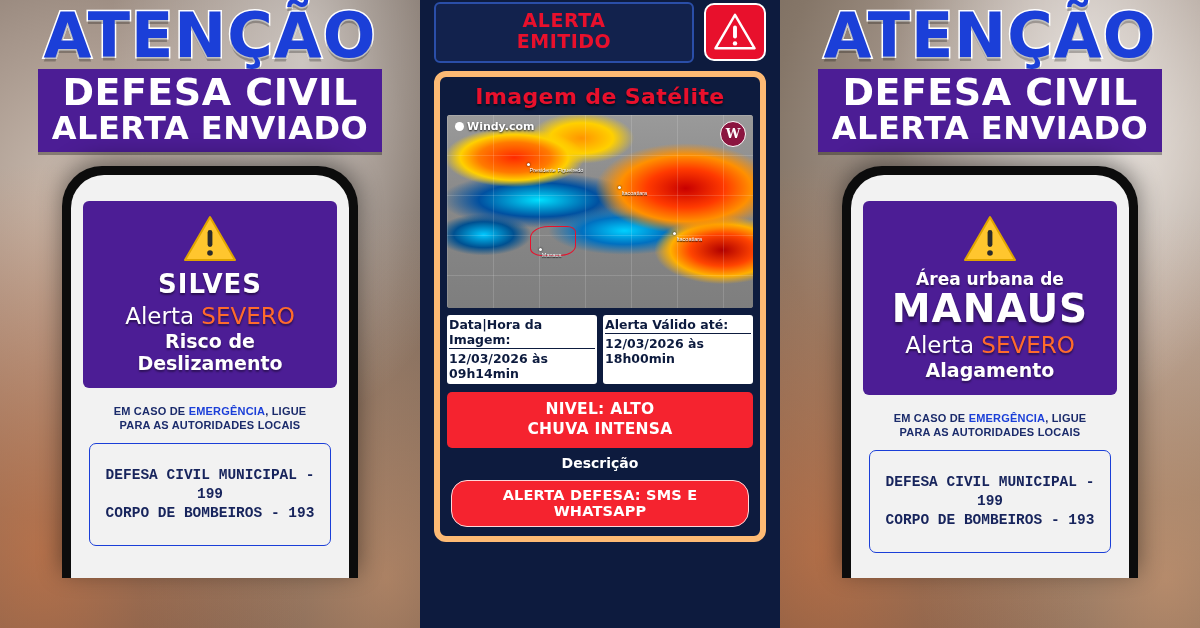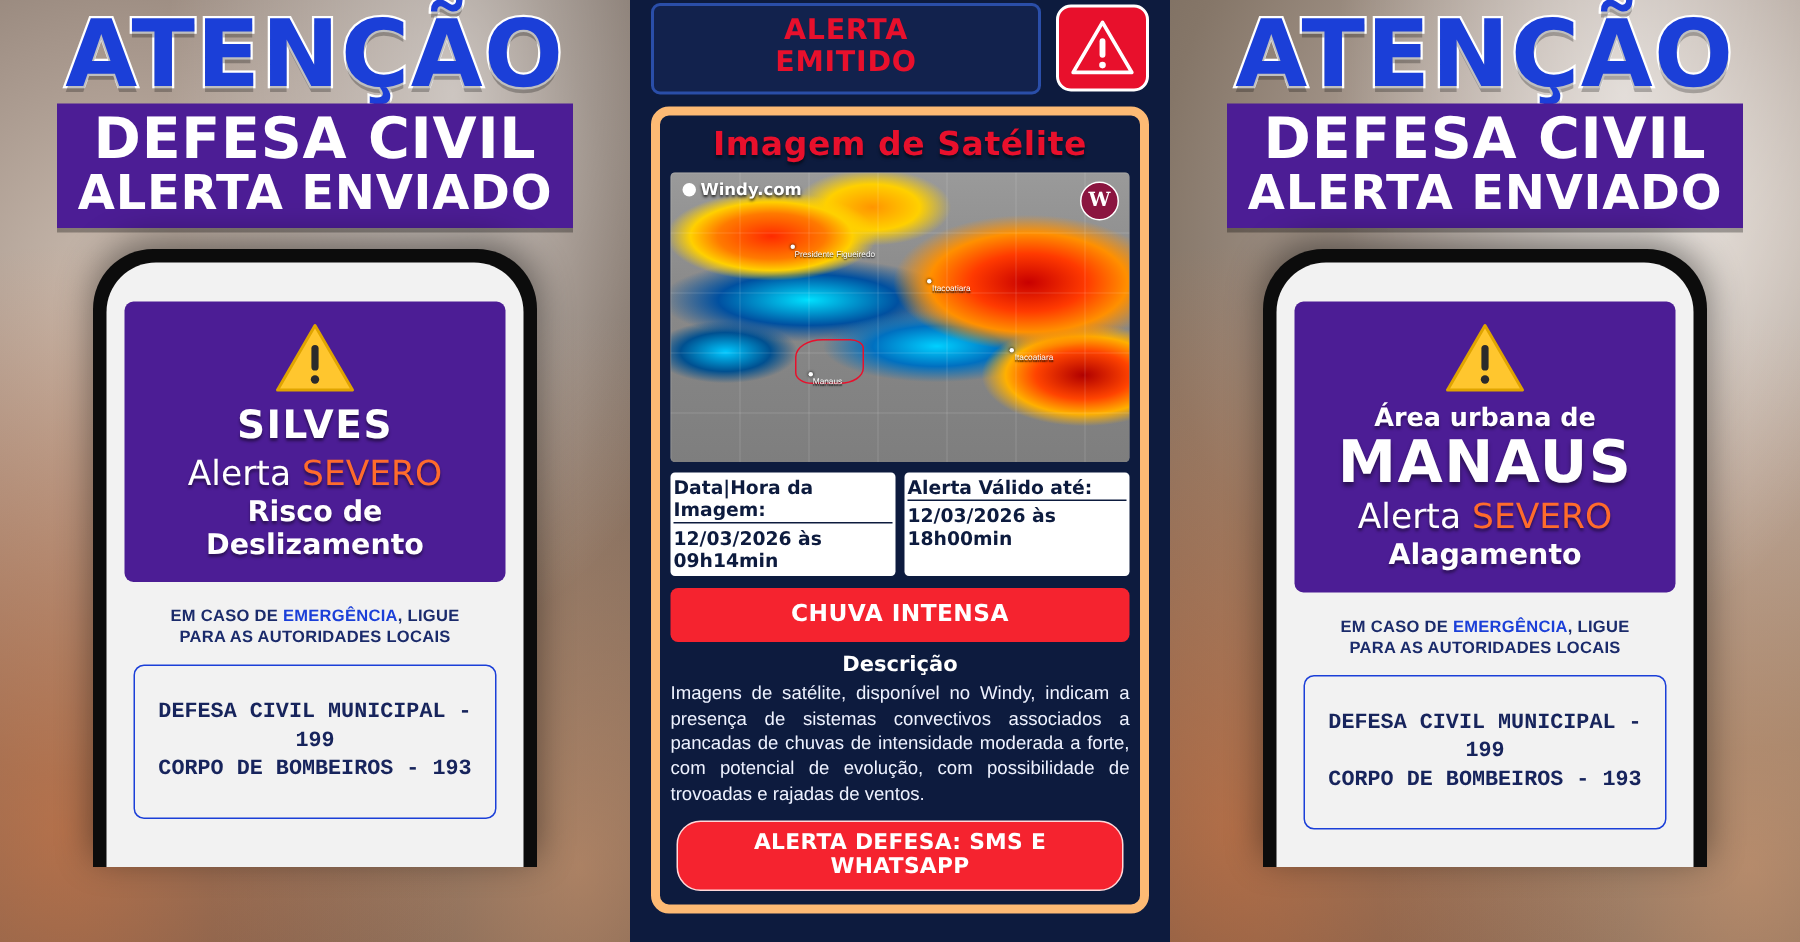--- a/index.html
+++ b/index.html
@@ -399,25 +399,25 @@
           <div class="k">Data|Hora da Imagem:</div>
           <div class="v">12/03/2026 às 09h14min</div>
         </div>
         <div class="meta-cell">
           <div class="k">Alerta Válido até:</div>
           <div class="v">12/03/2026 às 18h00min</div>
         </div>
       </div>
 
       <div class="nivel-box">
+        <div>NIVEL: ALTO</div>
         <div>CHUVA INTENSA</div>
       </div>
 
       <div class="desc-title">Descrição</div>
-      <div class="desc-body">Imagens de satélite, disponível no Windy, indicam a presença de sistemas convectivos associados a pancadas de chuvas de intensidade moderada a forte, com potencial de evolução, com possibilidade de trovoadas e rajadas de ventos.</div>
 
       <div class="sms-btn">ALERTA DEFESA: SMS E WHATSAPP</div>
     </div>
 
   </div>
 
   <div class="panel-side panel-right">
     <div class="photo-bg"></div>
 
     <div class="headline">

